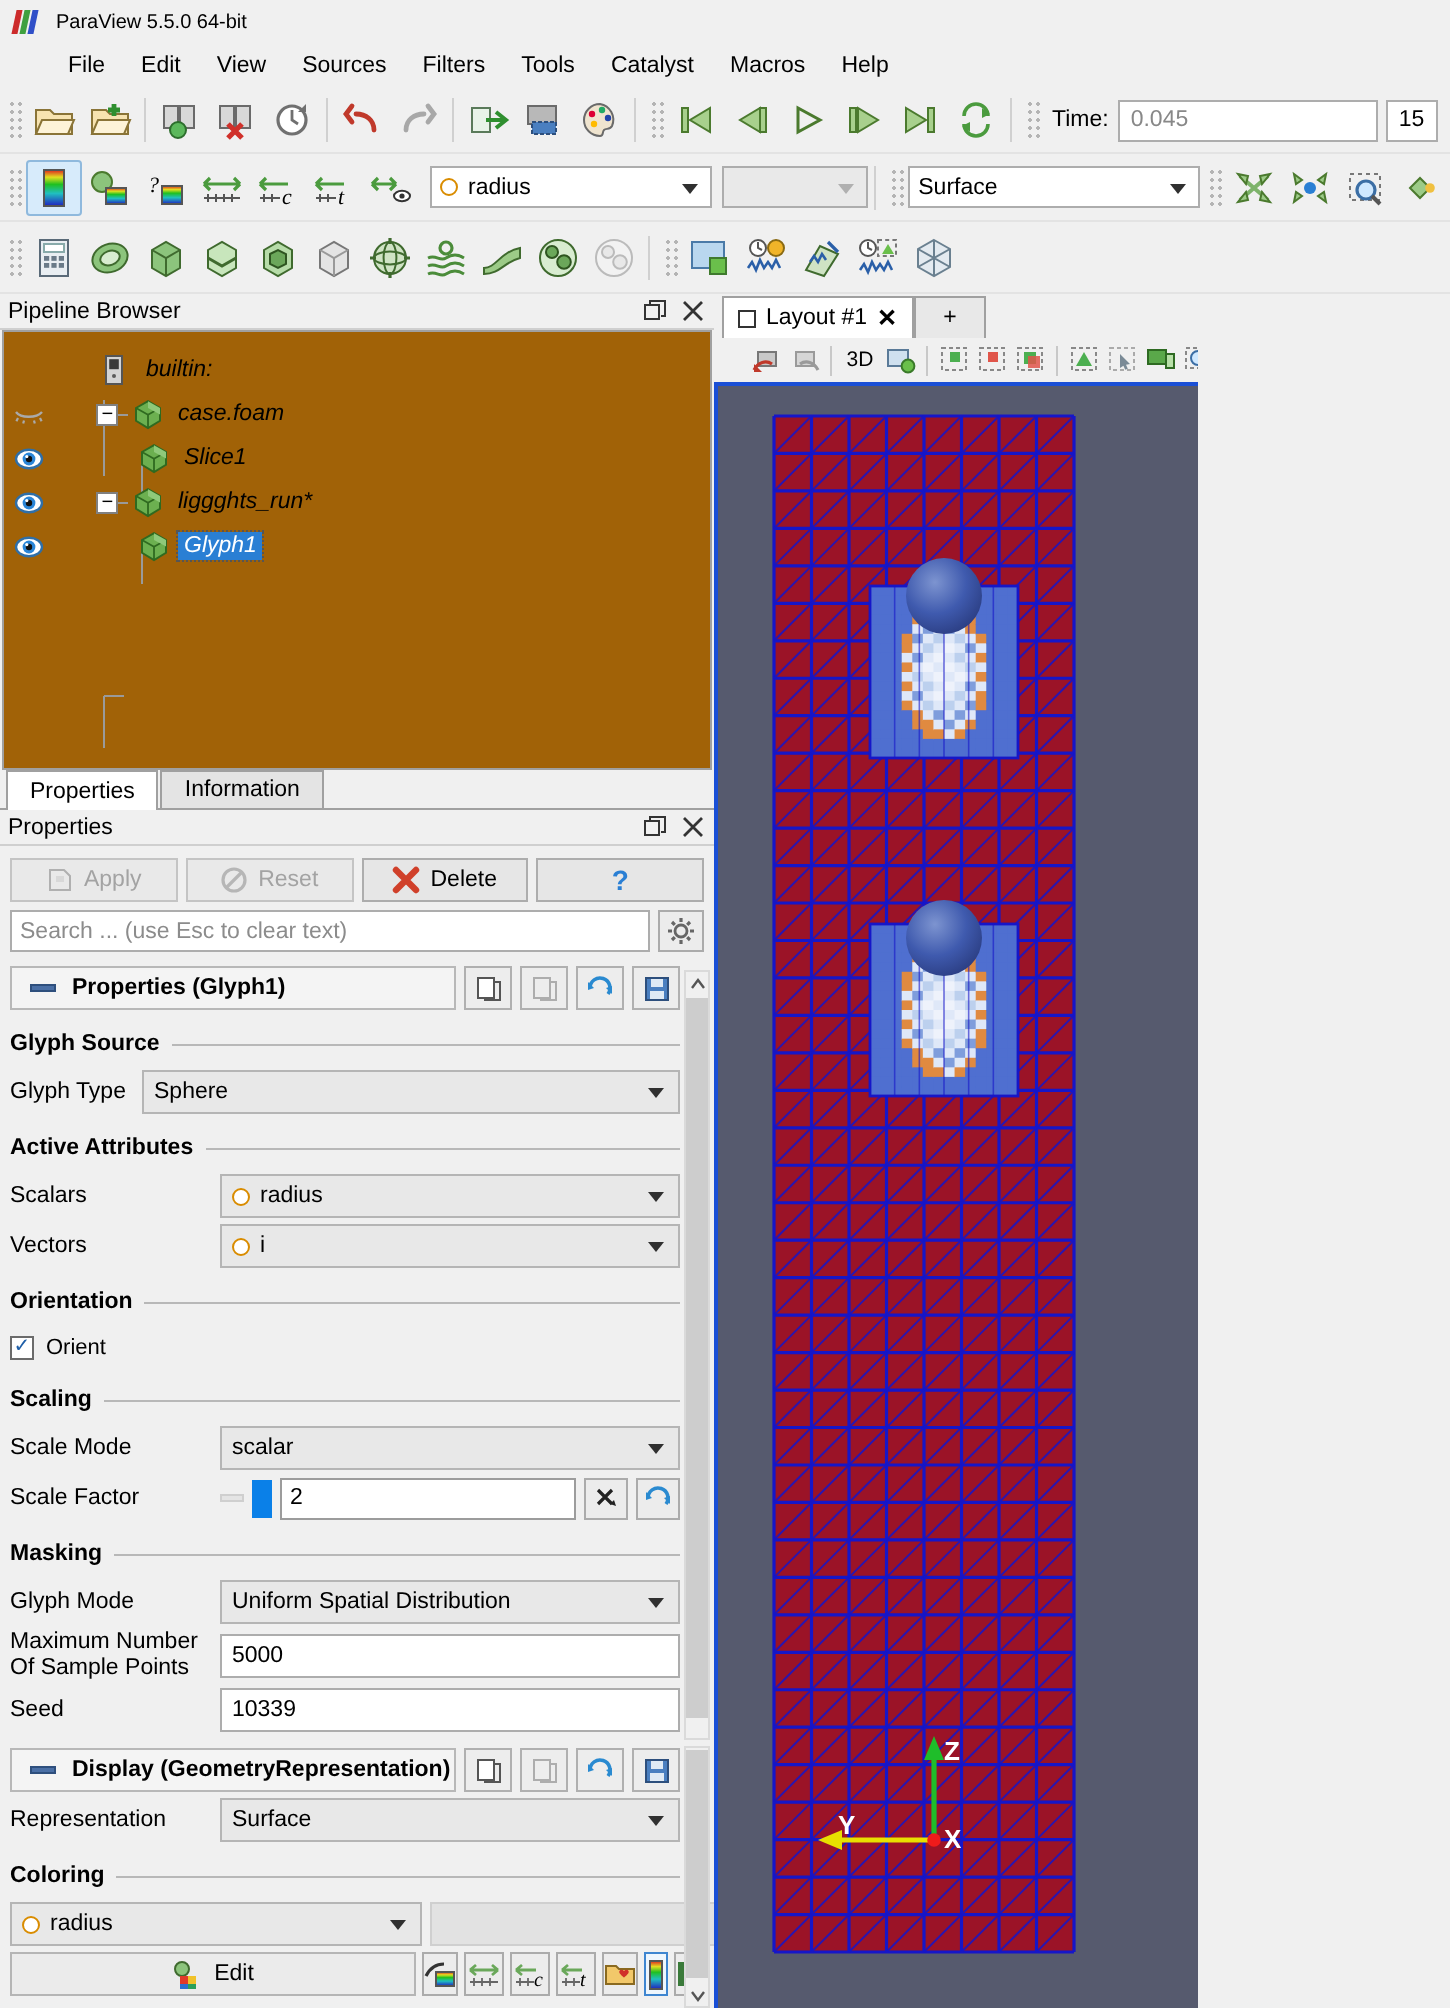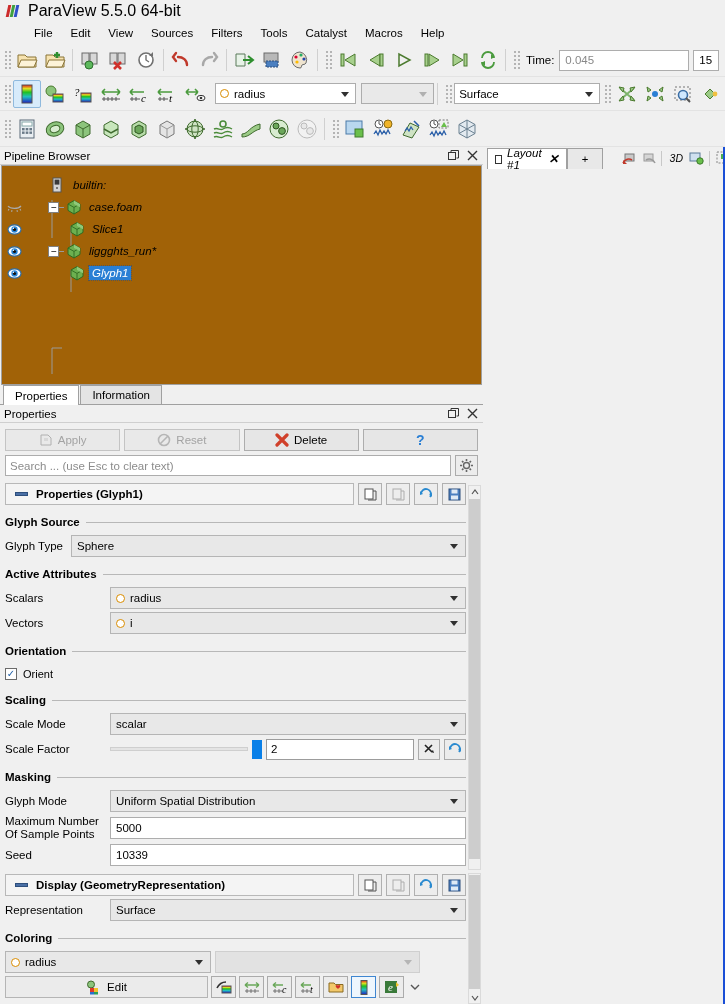--- a/index.html
+++ b/index.html
@@ -9,21 +9,21 @@
     font-family:"Liberation Sans", sans-serif;
     font-size:11px; color:#000; background:#f0f0f0;
     -webkit-font-smoothing:antialiased;
   }
   #app { position:relative; width:725px; height:1004px; background:#f0f0f0; }
 
   
   .titlebar { height:22px; background:#f0f0f0; display:flex; align-items:center; padding-left:7px; }
   .logo-mark { width:13px; height:12px; display:flex; gap:1px; margin-right:8px; }
   .logo-mark i { display:block; width:3px; height:12px; transform:skewX(-12deg); }
-  .title-text { font-size:16px; color:#000; }
+  .title-text { font-size:10px; color:#000; }
 
   
   .menubar { height:22px; display:flex; align-items:center; padding-left:25px; gap:0; }
   .menu-item { padding:3px 9px; font-size:11.5px; color:#000; cursor:default; white-space:nowrap; }
 
   
   .tbrow { display:flex; align-items:center; height:33px; background:#f0f0f0; border-bottom:1px solid #e3e3e3; }
   .tbrow.r2 { height:34px; }
   .tbrow.r3 { height:36px; }
   .grip { width:8px; height:22px; margin:0 2px 0 3px; flex:none;
@@ -40,23 +40,23 @@
                   width:0;height:0;border-left:4px solid transparent;border-right:4px solid transparent;border-top:5px solid #303030; }
   .combo.dis .arrow { border-top-color:#b0b0b0; }
   .combo.dis { background:#e9e9e9; color:#a0a0a0; }
   .dotico { width:9px;height:9px;border-radius:50%;border:1.5px solid #d98c00;background:#fff;margin-right:5px;flex:none; }
 
   .timelabel { font-size:11.5px; margin:0 5px 0 4px; }
   .timefield { height:21px; border:1px solid #adadad; background:#fff; color:#888; font-size:11.5px;
                display:flex; align-items:center; padding:0 5px; }
 
   
-  .main { position:absolute; top:147px; left:0; width:725px; height:857px; display:flex; }
+  .main { position:absolute; top:147px; left:0; width:599px; height:857px; display:flex; }
   .leftpane { width:483px; height:857px; display:flex; flex-direction:column; background:#f0f0f0; }
-  .rightpane { width:242px; height:857px; background:#f0f0f0; display:flex; flex-direction:row;font-style:italic; }
+  .rightpane { width:242px; height:857px; background:#f0f0f0; display:flex; flex-direction:column; }
 
   
   .docktitle { height:18px; background:#f0f0f0; display:flex; align-items:center;
                font-size:11.5px; padding-left:4px; border-bottom:1px solid #cfcfcf; }
   .docktitle .sp { flex:1; }
   .dockbtn { width:16px;height:16px; display:flex;align-items:center;justify-content:center; margin-right:3px; }
 
   
   .pipewrap { height:220px; background:#a16207; border:1px solid #a0a0a0; margin:0 1px; overflow:hidden; position:relative;font-style:italic; }
   .piperow { height:22px; display:flex; align-items:center; position:relative; font-size:11.5px; }

